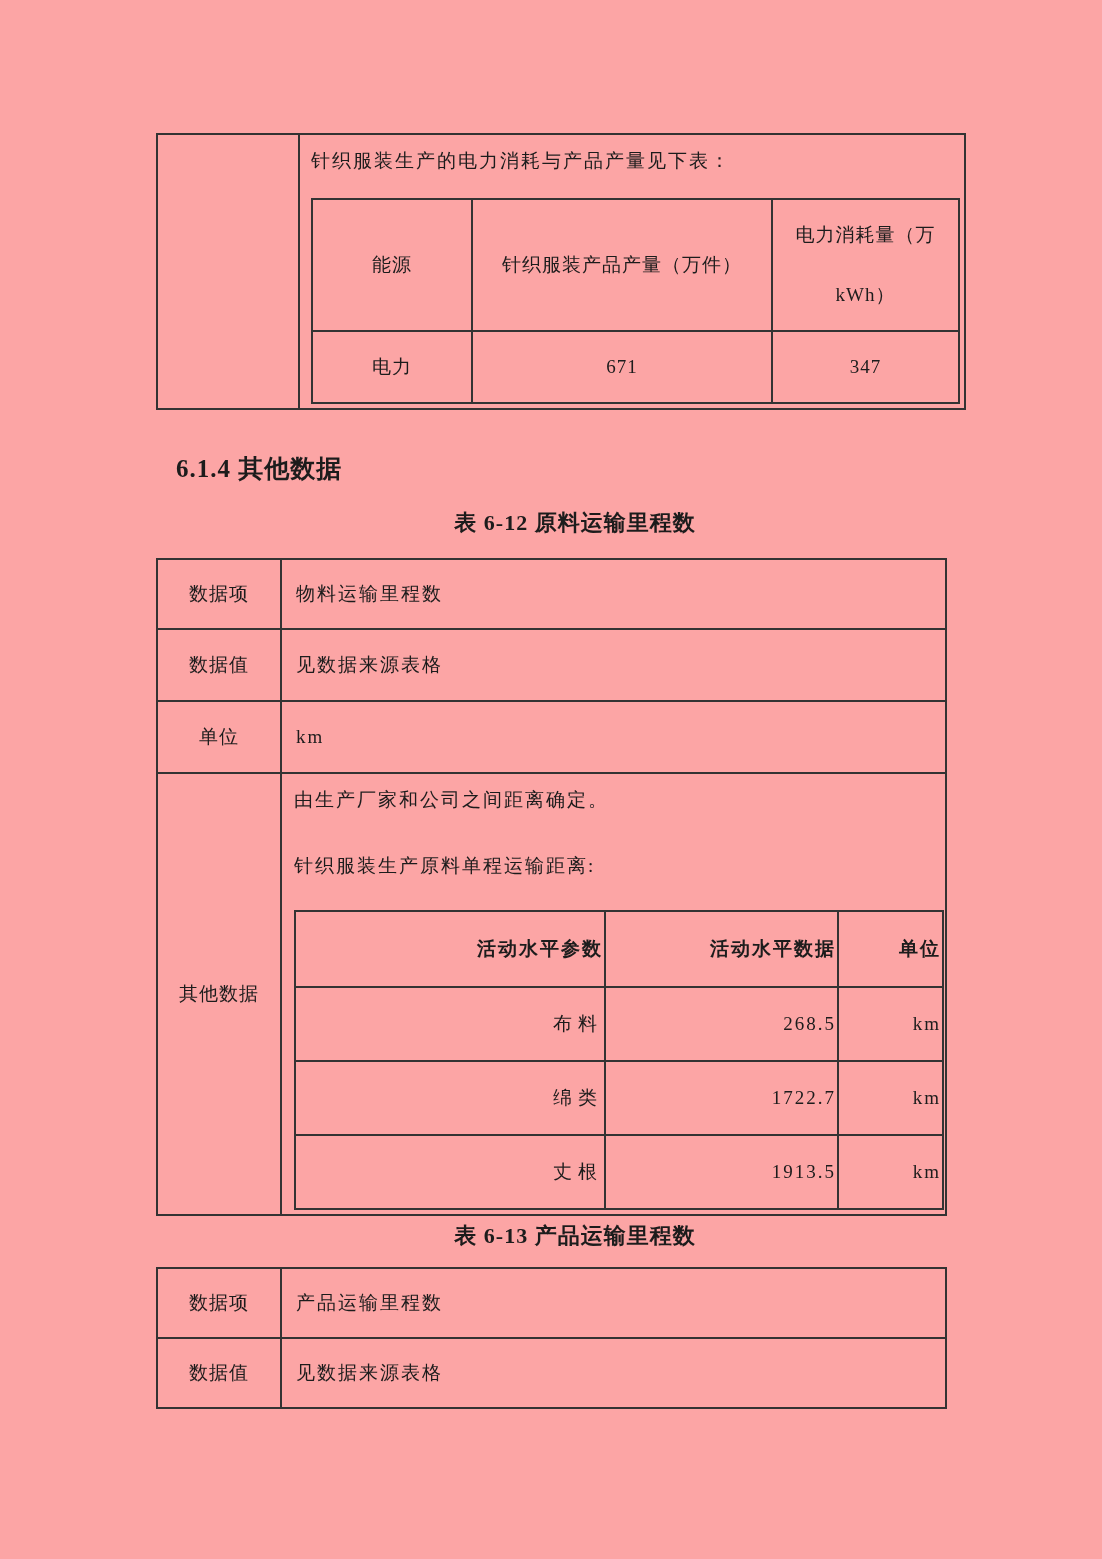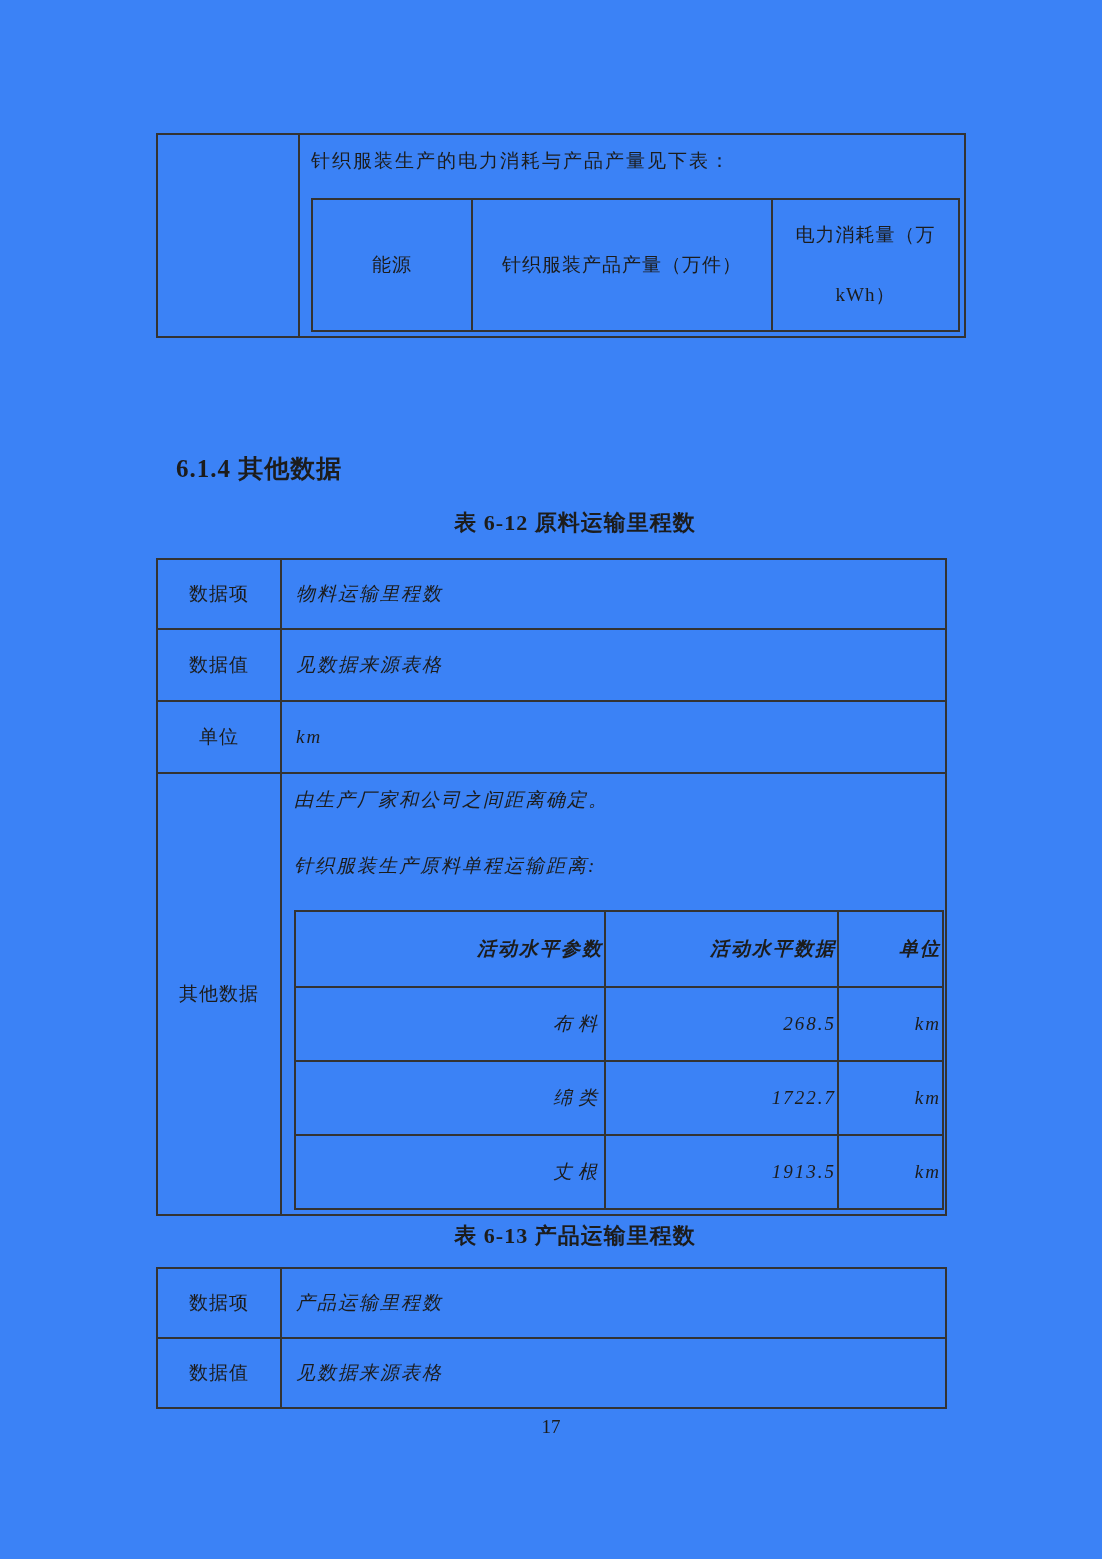--- a/index.html
+++ b/index.html
@@ -1,20 +1,20 @@
 <!DOCTYPE html>
 <html><head>
 <meta charset="utf-8">
 <style>
   html,body{margin:0;padding:0;}
   body{background:#ffffff;}
   .page{
     position:relative;
     width:1102px;height:1559px;
-    background:#3b82f6;
+    background:#fca5a5;
     font-family:"Liberation Serif","DejaVu Serif",serif;
     color:#1c1c1c;
     overflow:hidden;
   }
   table{border-collapse:collapse;table-layout:fixed;}
   td{border:2px solid #333333;font-size:19px;vertical-align:middle;}
 
   
   .t-top{position:absolute;left:156px;top:133px;width:808px;}
   .t-top > tbody > tr > td{vertical-align:top;}
@@ -38,21 +38,21 @@
   .title-612{top:508px;}
   .title-613{top:1221px;}
 
   
   .t-main{position:absolute;left:156px;width:789px;}
   .m612{top:558px;}
   .m613{top:1267px;}
   .lbl{
     width:124px;text-align:center;font-weight:400;letter-spacing:1px;
   }
-  .val{width:665px;padding-left:14px;letter-spacing:2px;font-style:italic;}
+  .val{width:665px;padding-left:14px;letter-spacing:2px;}
   .r-std{height:70px;}
   .r-std2{height:72px;}
   .r-src{height:426px;}
 
   
   .src-cell{vertical-align:top;padding:15px 12px 4px 12px;}
   .src-p{font-size:19px;line-height:22px;letter-spacing:2px;margin:0;}
   .src-p1{margin-bottom:44px;}
   .t-inner{width:648px;margin-top:33px;}
   .t-inner td{text-align:right;}
@@ -87,20 +87,25 @@
                 <col style="width:187px">
               </colgroup>
             <tbody>
               <tr class="hdr">
                 <td>能源</td>
                 <td>针织服装产品产量（万件）</td>
                 <td>
                   <div>电力消耗量（万</div>
                   <div>kWh）</div>
                 </td>
+              </tr>
+              <tr class="data">
+                <td>电力</td>
+                <td>671</td>
+                <td>347</td>
               </tr>
             </tbody>
           </table>
         </td>
       </tr>
     </tbody>
   </table>
 
   <h2 class="heading">6.1.4 其他数据</h2>
 
@@ -175,15 +180,14 @@
         <td class="lbl">数据项</td>
         <td class="val">产品运输里程数</td>
       </tr>
       <tr class="r-std">
         <td class="lbl">数据值</td>
         <td class="val">见数据来源表格</td>
       </tr>
     </tbody>
   </table>
 
-  <div class="page-num">17</div>
 
 </div>
 
 </body></html>

